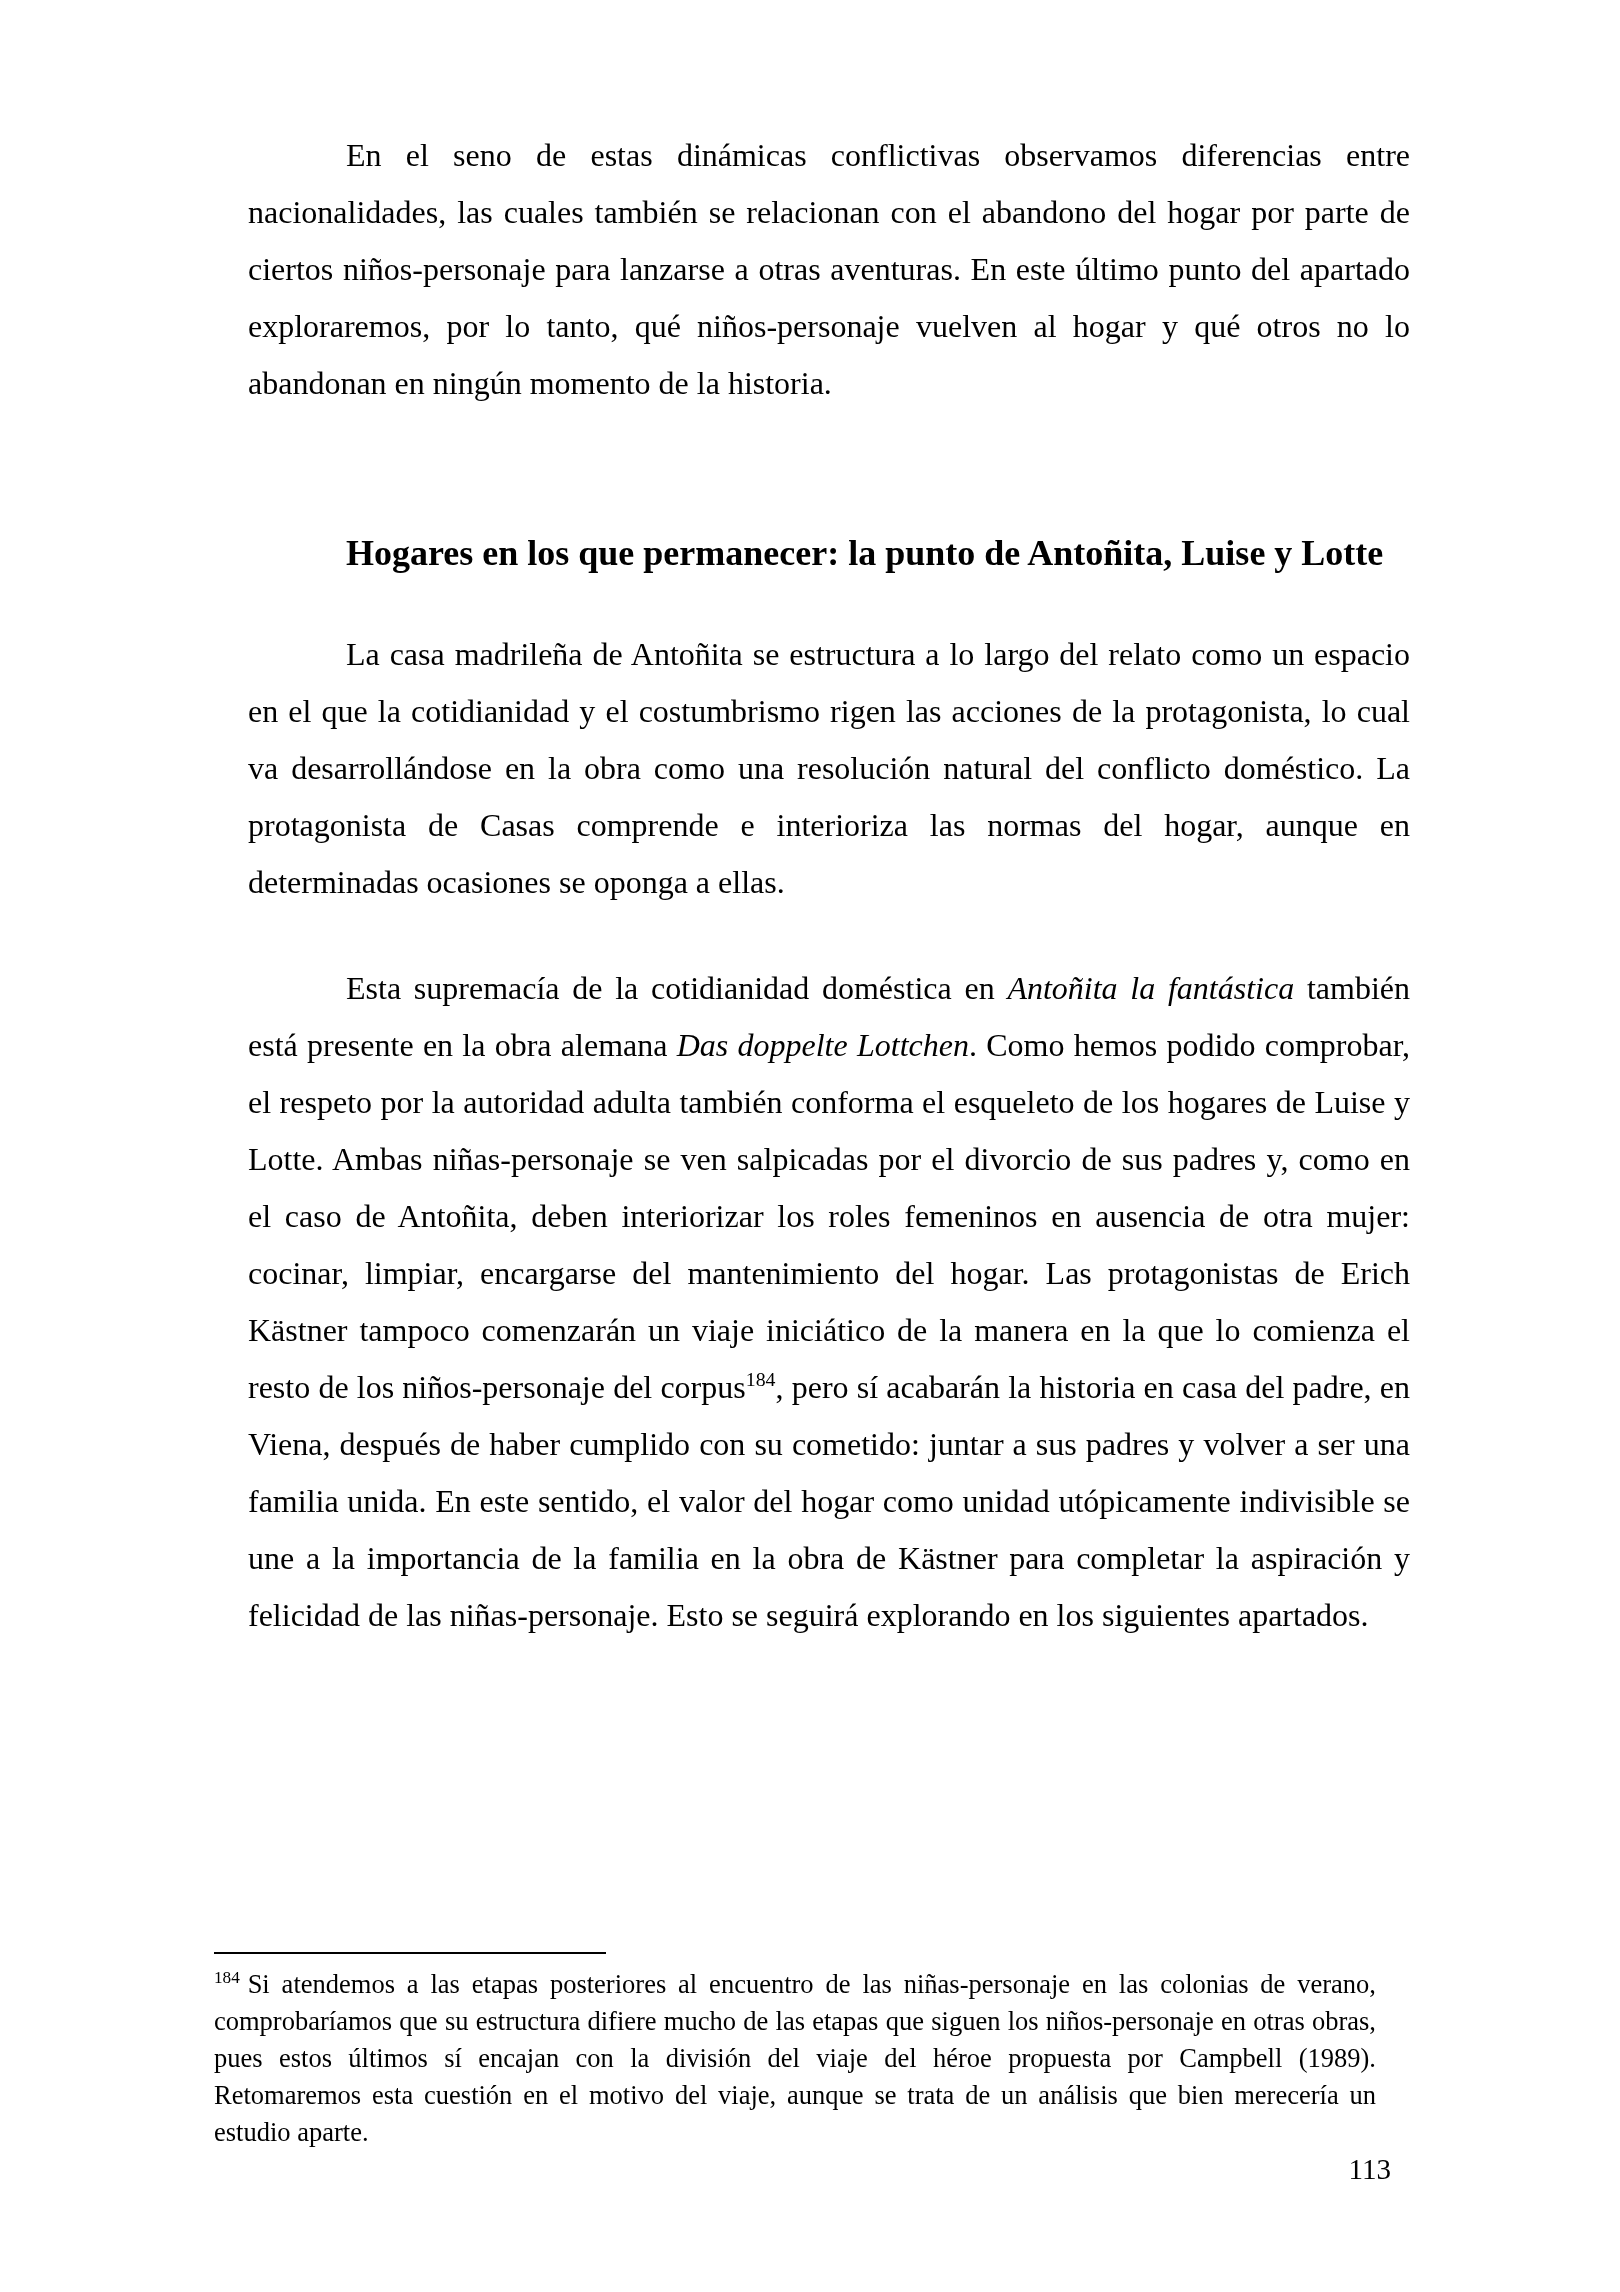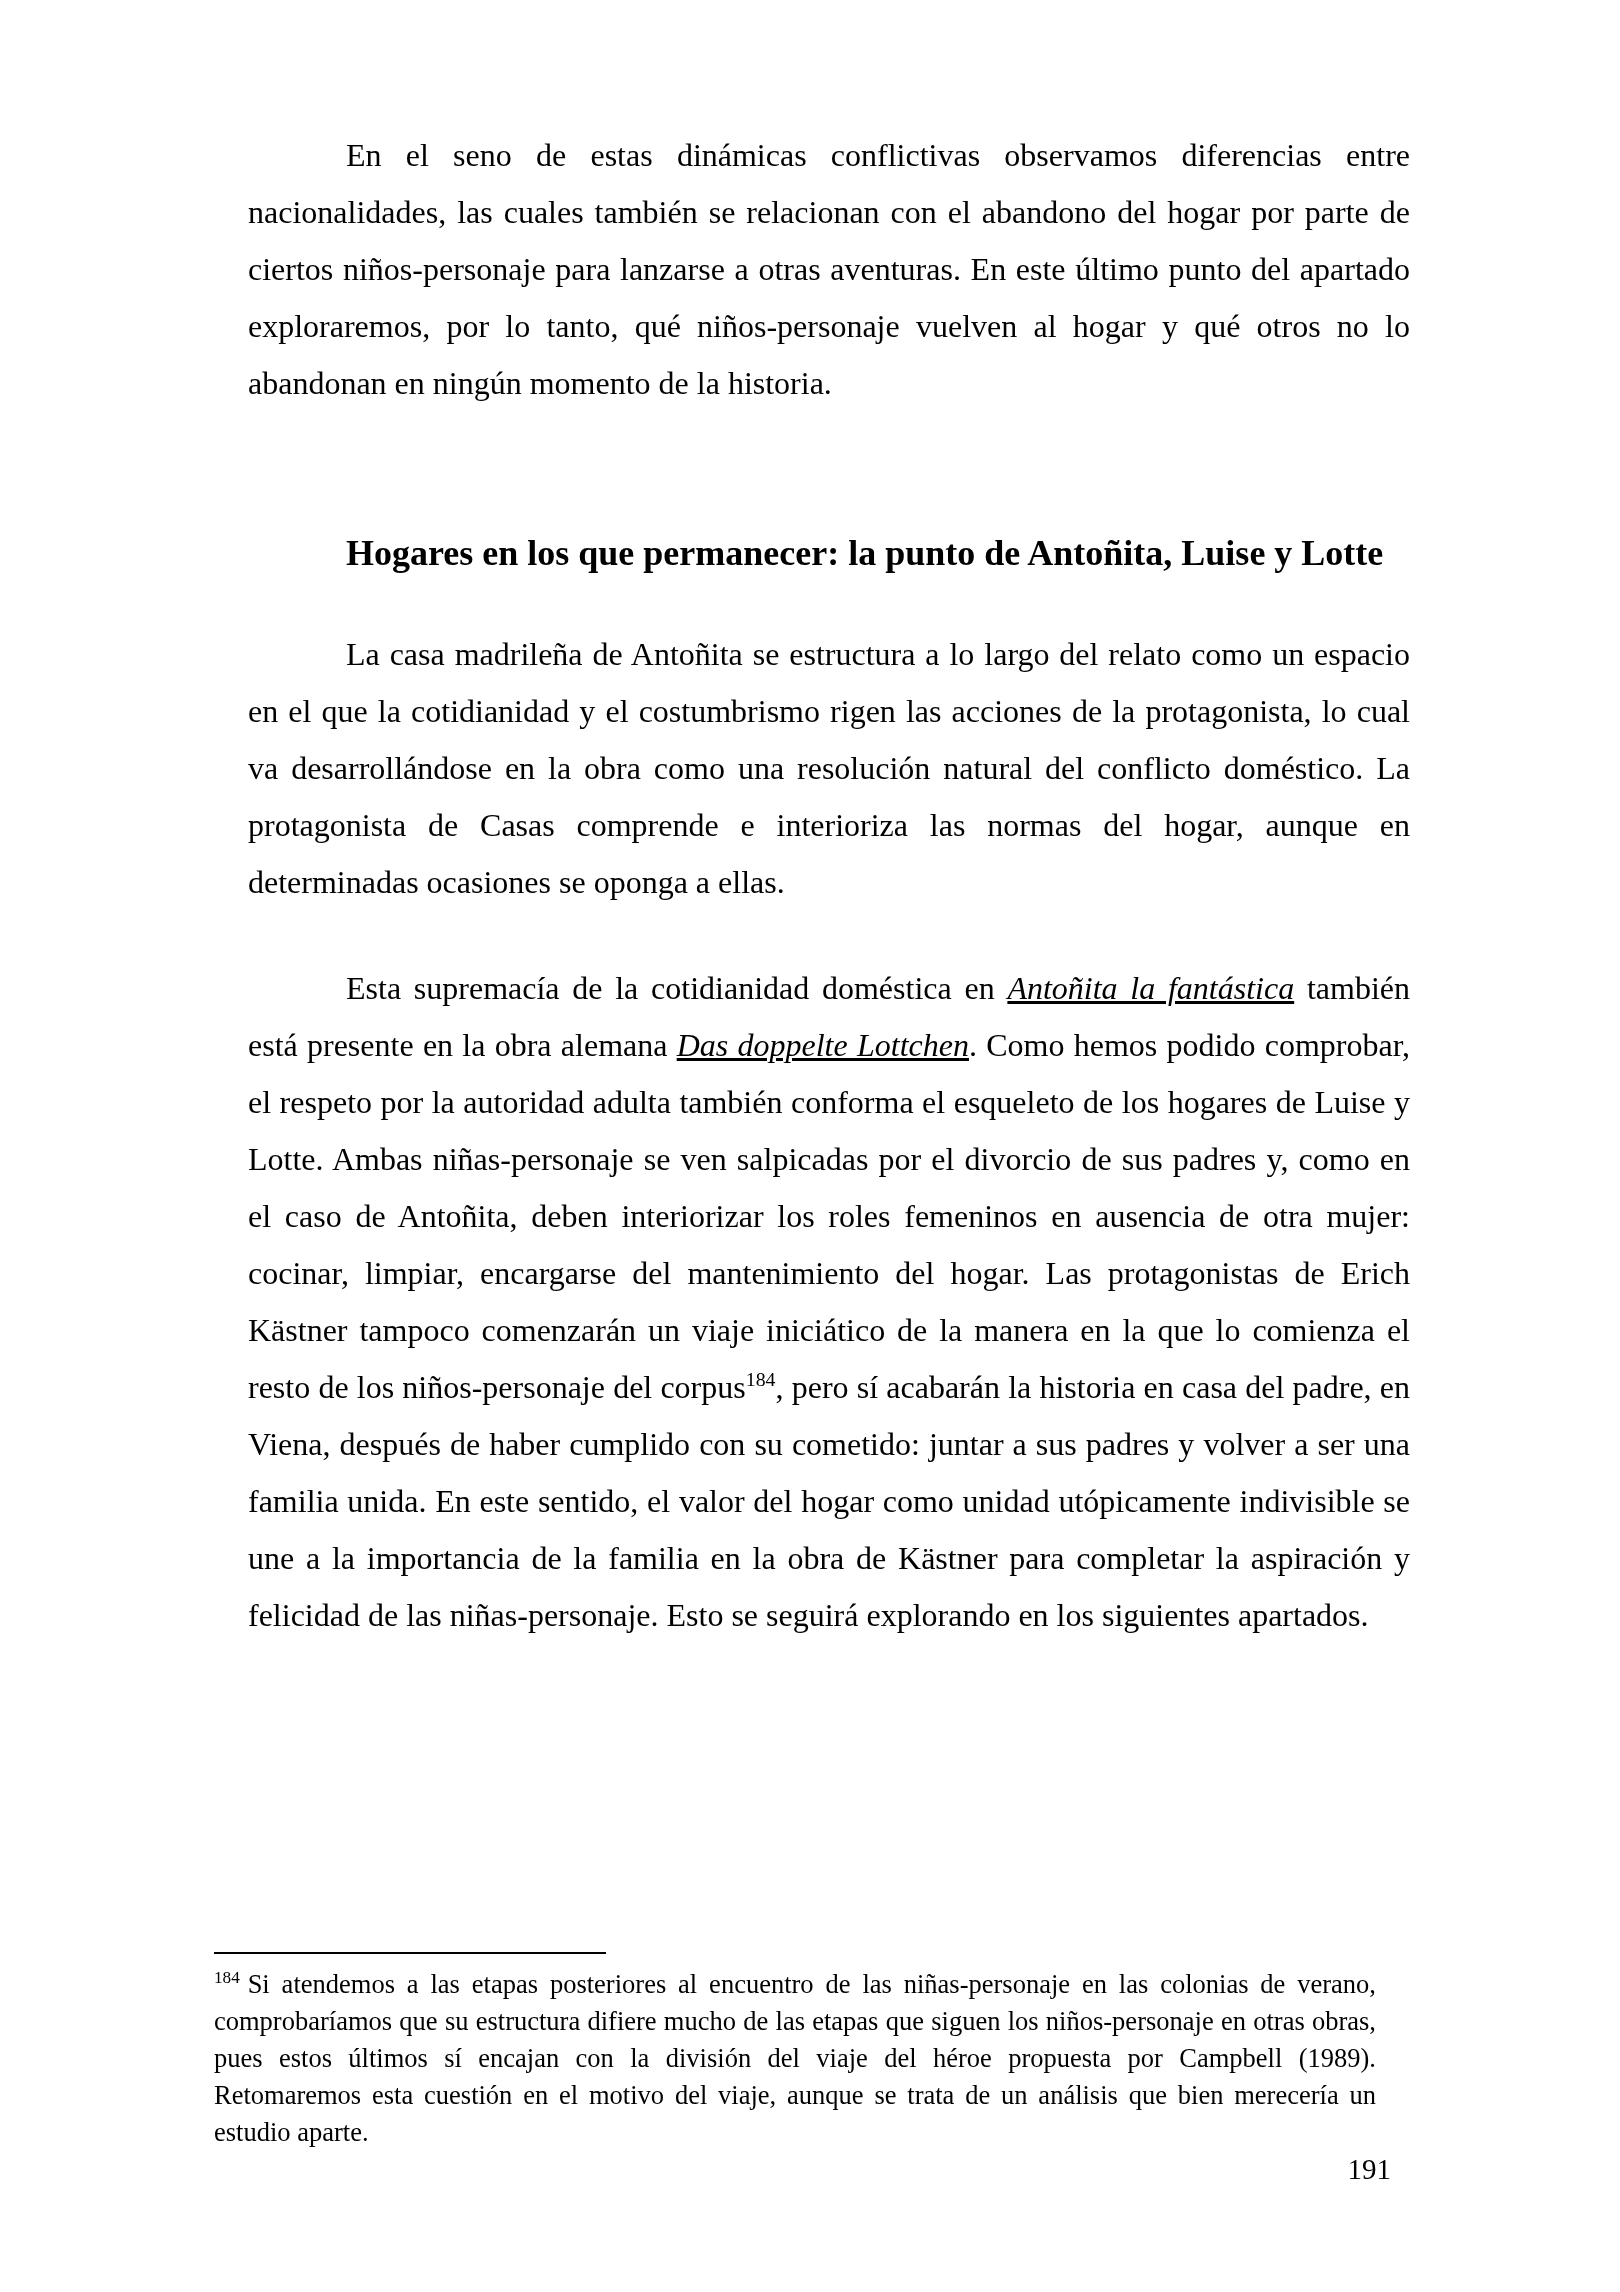--- a/index.html
+++ b/index.html
@@ -67,21 +67,21 @@
     margin-right: 7.8px;
   }
   .page-number {
     position: absolute;
     top: 2152px;
     right: 229px;
     font-size: 29px;
     line-height: 35px;
     text-align: right;
   }
-  i { font-style: italic; text-decoration: underline; }
+  i { font-style: italic; }
 </style>
 </head>
 <body>
 
 <div class="page">
 
   <div class="content">
 
     <p class="body-par">En el seno de estas dinámicas conflictivas observamos diferencias entre nacionalidades, las cuales también se relacionan con el abandono del hogar por parte de ciertos niños-personaje para lanzarse a otras aventuras. En este último punto del apartado exploraremos, por lo tanto, qué niños-personaje vuelven al hogar y qué otros no lo abandonan en ningún momento de la historia.</p>
 
@@ -91,16 +91,16 @@
 
     <p class="body-par"><span>Esta supremacía de la cotidianidad doméstica en </span><i>Antoñita la fantástica</i><span> también está presente en la obra alemana </span><i>Das doppelte Lottchen</i><span>. Como hemos podido comprobar, el respeto por la autoridad adulta también conforma el esqueleto de los hogares de Luise y Lotte. Ambas niñas-personaje se ven salpicadas por el divorcio de sus padres y, como en el caso de Antoñita, deben interiorizar los roles femeninos en ausencia de otra mujer: cocinar, limpiar, encargarse del mantenimiento del hogar. Las protagonistas de Erich Kästner tampoco comenzarán un viaje iniciático de la manera en la que lo comienza el resto de los niños-personaje del corpus</span><sup class="fn-ref">184</sup><span>, pero sí acabarán la historia en casa del padre, en Viena, después de haber cumplido con su cometido: juntar a sus padres y volver a ser una familia unida. En este sentido, el valor del hogar como unidad utópicamente indivisible se une a la importancia de la familia en la obra de Kästner para completar la aspiración y felicidad de las niñas-personaje. Esto se seguirá explorando en los siguientes apartados.</span></p>
 
   </div>
 
   <div class="footnote-block">
     <div class="footnote-rule"></div>
     <p class="footnote"><sup>184</sup><span>Si atendemos a las etapas posteriores al encuentro de las niñas-personaje en las colonias de verano, comprobaríamos que su estructura difiere mucho de las etapas que siguen los niños-personaje en otras obras, pues estos últimos sí encajan con la división del viaje del héroe propuesta por Campbell (1989). Retomaremos esta cuestión en el motivo del viaje, aunque se trata de un análisis que bien merecería un estudio aparte.</span></p>
   </div>
 
-  <div class="page-number">191</div>
+  <div class="page-number">113</div>
 
 </div>
 
 
 </body></html>

